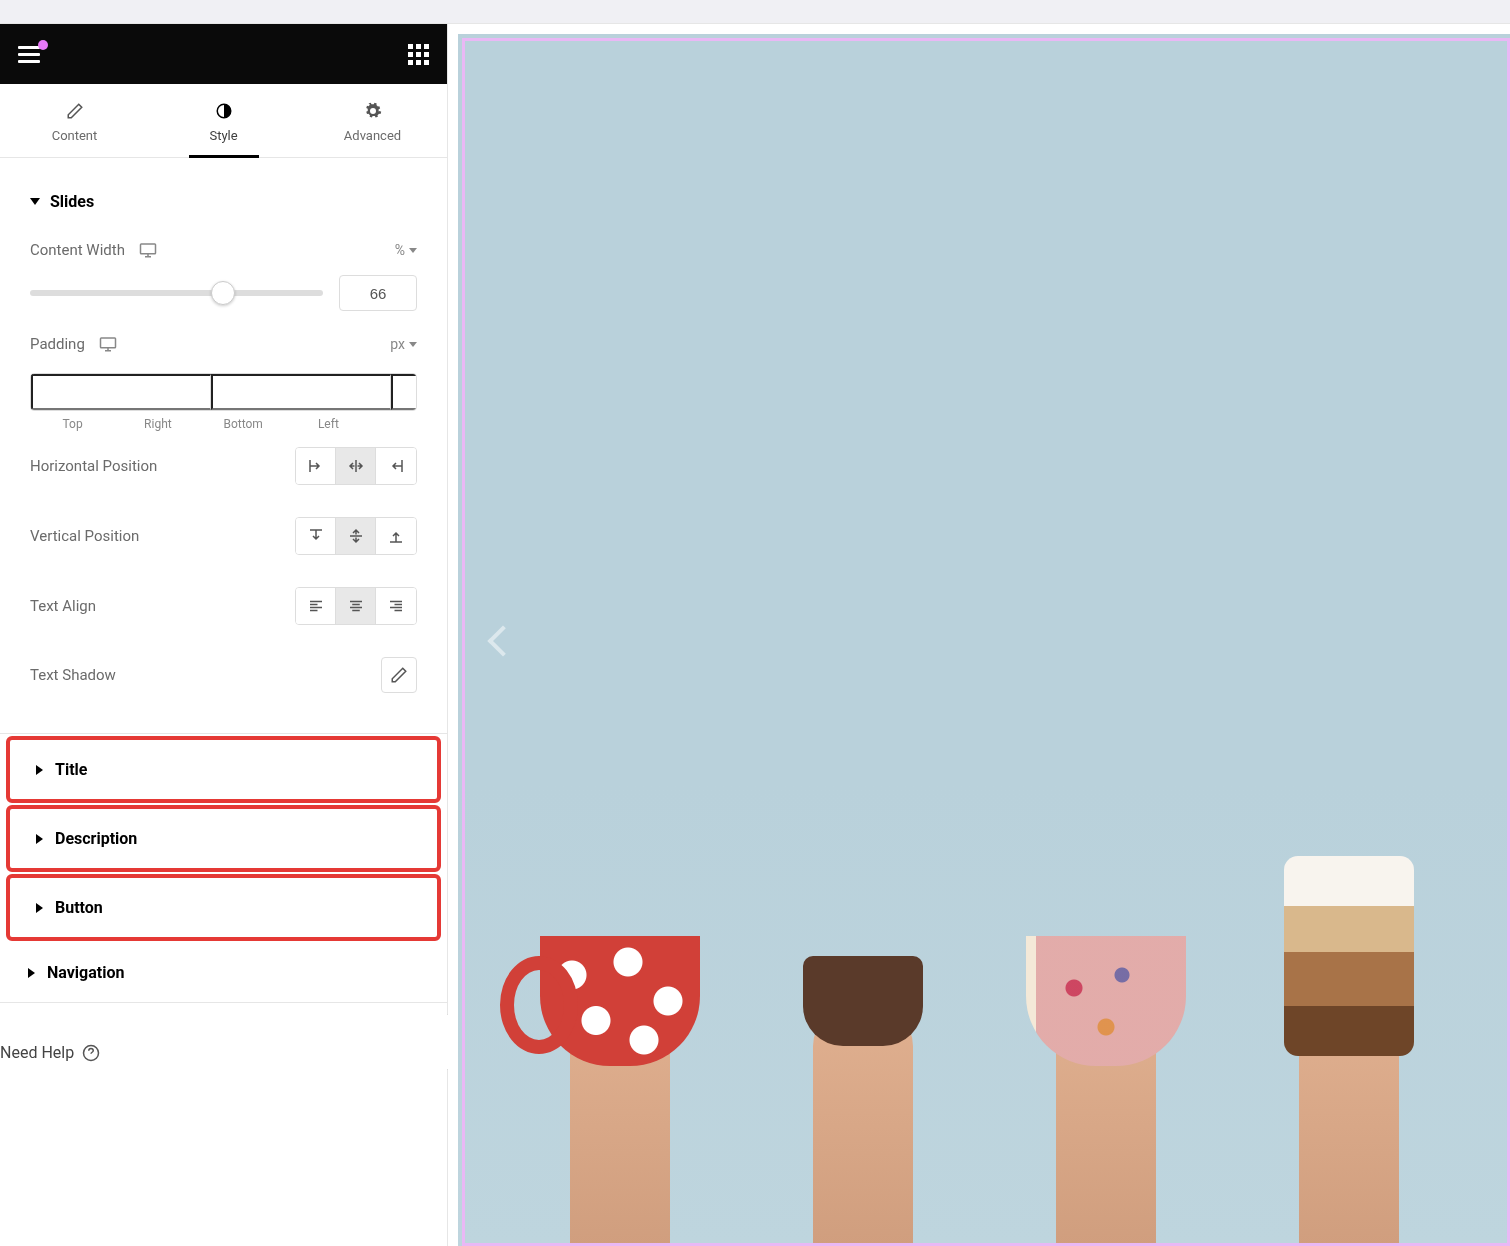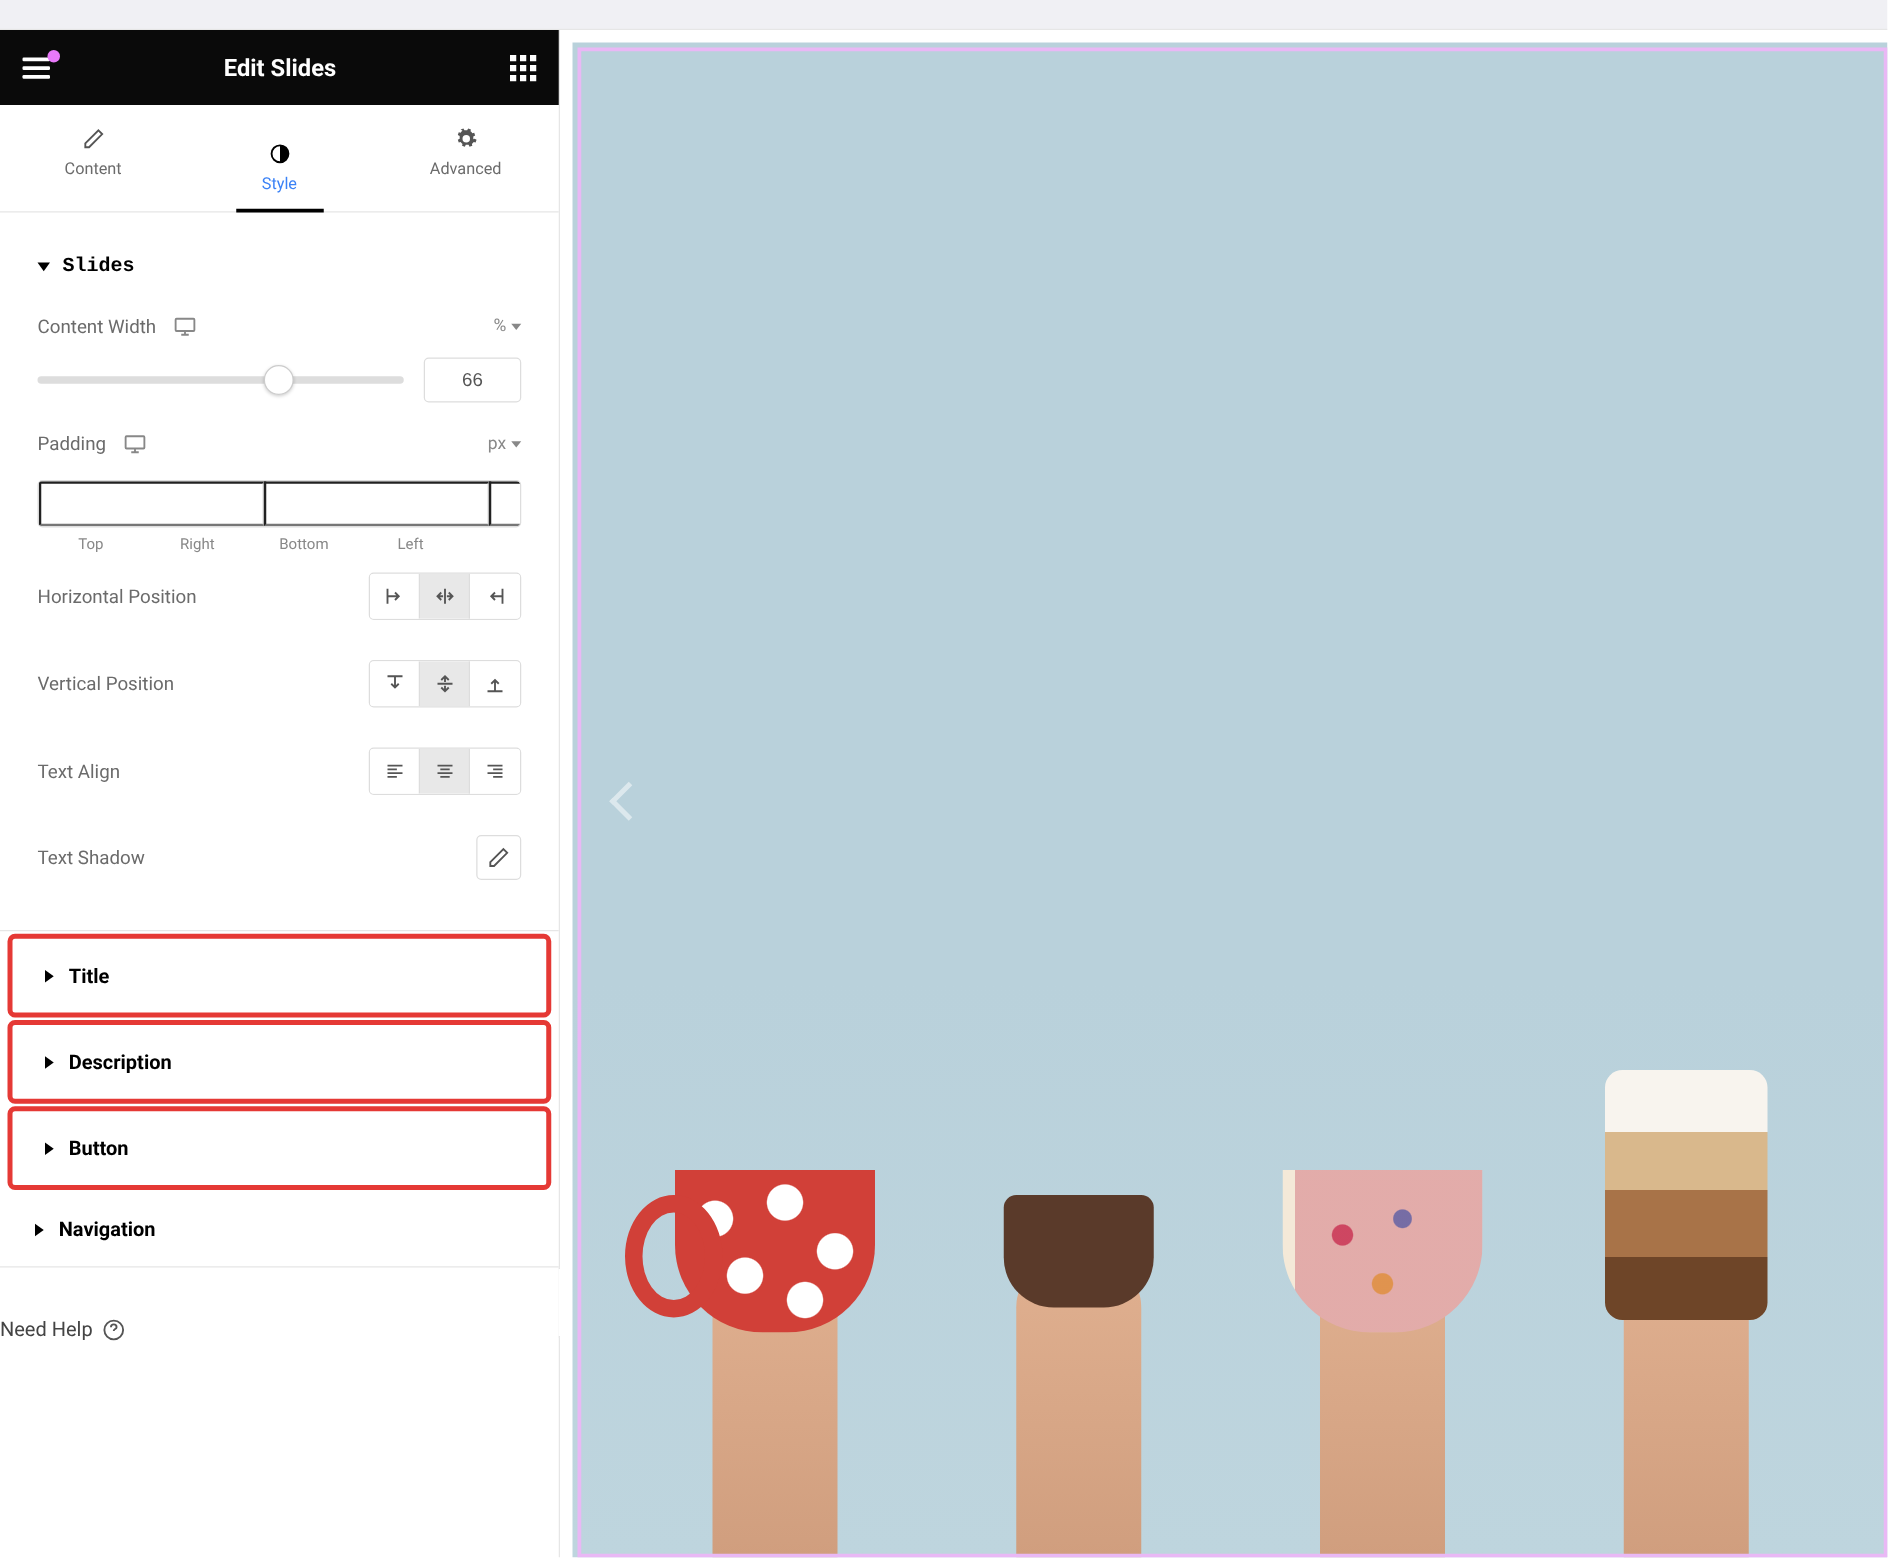--- a/index.html
+++ b/index.html
@@ -40,28 +40,28 @@
 }
 .menu-icon-wrap { position: relative; cursor: pointer; }
 .menu-icon { display: flex; flex-direction: column; gap: 4px; }
 .menu-icon div { width: 22px; height: 3px; background: #fff; border-radius: 1px; }
 .menu-dot { position: absolute; top: -6px; right: -8px; width: 10px; height: 10px; border-radius: 50%; background: #e879f9; }
 .sidebar-title { font-size: 19px; font-weight: 700; flex: 1; text-align: center; }
 .grid-icon { display: grid; grid-template-columns: repeat(3, 5px); grid-template-rows: repeat(3, 5px); gap: 3px; cursor: pointer; }
 .grid-icon div { background: #fff; }
 .tabs { display: flex; border-bottom: 1px solid #e6e6e6; }
 .tab { flex: 1; text-align: center; padding: 18px 0 14px; cursor: pointer; font-size: 13px; color: #6b6b6b; position: relative; }
-.tab.active { color: #3b82f6; margin-top: 12px; }
+.tab.active { color: #404040; }
 .tab.active::after { content: ""; position: absolute; bottom: -1px; left: 50%; transform: translateX(-50%); width: 70px; height: 3px; background: #000; }
 .tab-icon { display: block; margin: 0 auto 8px; width: 18px; height: 18px; }
 .section-body { padding: 10px 30px 0; }
 .section-header { display: flex; align-items: center; gap: 10px; padding: 24px 0 14px; cursor: pointer; }
 .caret { width: 0; height: 0; border-left: 5px solid transparent; border-right: 5px solid transparent; border-top: 7px solid #000; }
 .caret-right { border-top: 5px solid transparent; border-bottom: 5px solid transparent; border-left: 7px solid #000; border-right: 0; }
-.section-title { font-weight: 700; color: #000; font-size: 16px; font-family: Liberation Mono, monospace; }
+.section-title { font-weight: 700; color: #000; font-size: 16px; }
 .control-row { display: flex; align-items: center; justify-content: space-between; padding: 16px 0; font-size: 15px; color: #6b6b6b; text-align: center; }
 .control-label { display: flex; align-items: center; gap: 14px; }
 .device-icon, .unit-dd, .chevron-down { color: #888; }
 .unit-dd { display: flex; align-items: center; gap: 4px; cursor: pointer; font-size: 14px; }
 .chevron-down { width: 0; height: 0; border-left: 4px solid transparent; border-right: 4px solid transparent; border-top: 5px solid #888; }
 .slider-row { display: flex; align-items: center; gap: 16px; margin-bottom: 8px; }
 .slider-track { flex: 1; height: 6px; background: #ddd; border-radius: 3px; position: relative; }
 .slider-thumb { position: absolute; top: 50%; transform: translate(-50%, -50%); width: 24px; height: 24px; border-radius: 50%; background: #fff; border: 1px solid #ccc; box-shadow: 0 1px 3px rgba(0,0,0,0.2); left: 66%; cursor: grab; }
 .slider-input { width: 78px; height: 36px; border: 1px solid #ddd; border-radius: 4px; text-align: center; font-size: 15px; color: #555; }
 .padding-boxes { display: flex; border: 1px solid #ddd; border-radius: 4px; overflow: hidden; margin-top: 4px; }
@@ -154,21 +154,20 @@
   <aside class="sidebar">
     <div class="sidebar-header">
       <div class="menu-icon-wrap">
         <div class="menu-icon">
             <div></div>
             <div></div>
             <div></div>
           </div>
         <div class="menu-dot"></div>
       </div>
-      <div class="sidebar-title">Edit Slides</div>
       <div class="grid-icon">
         <div></div>
           <div></div>
           <div></div>
           <div></div>
           <div></div>
           <div></div>
           <div></div>
           <div></div>
           <div></div>

